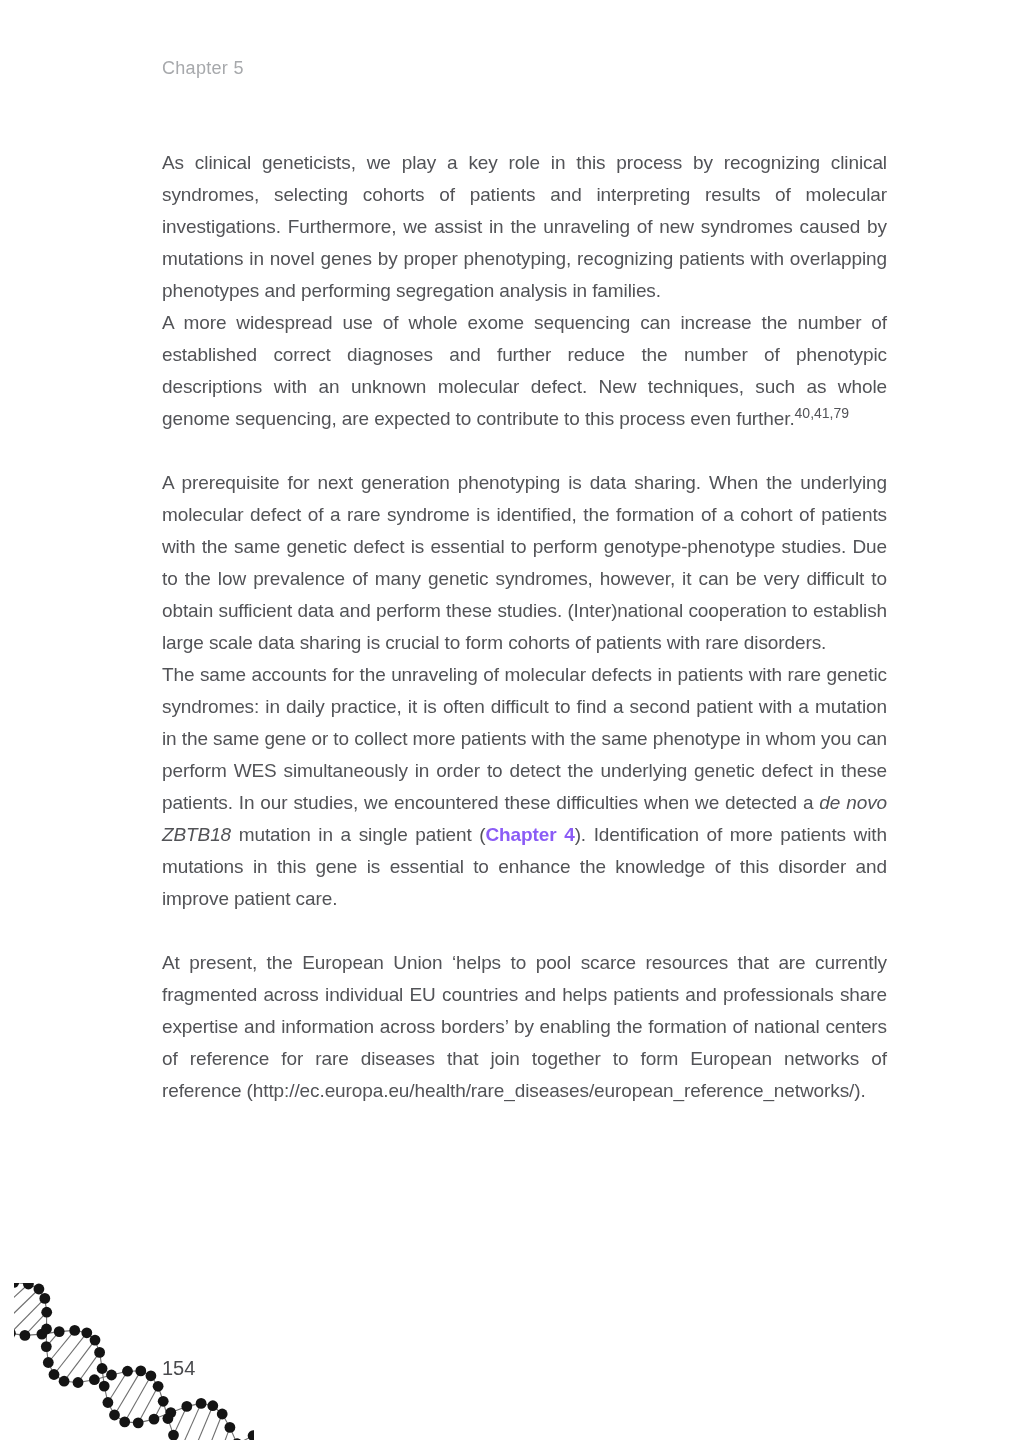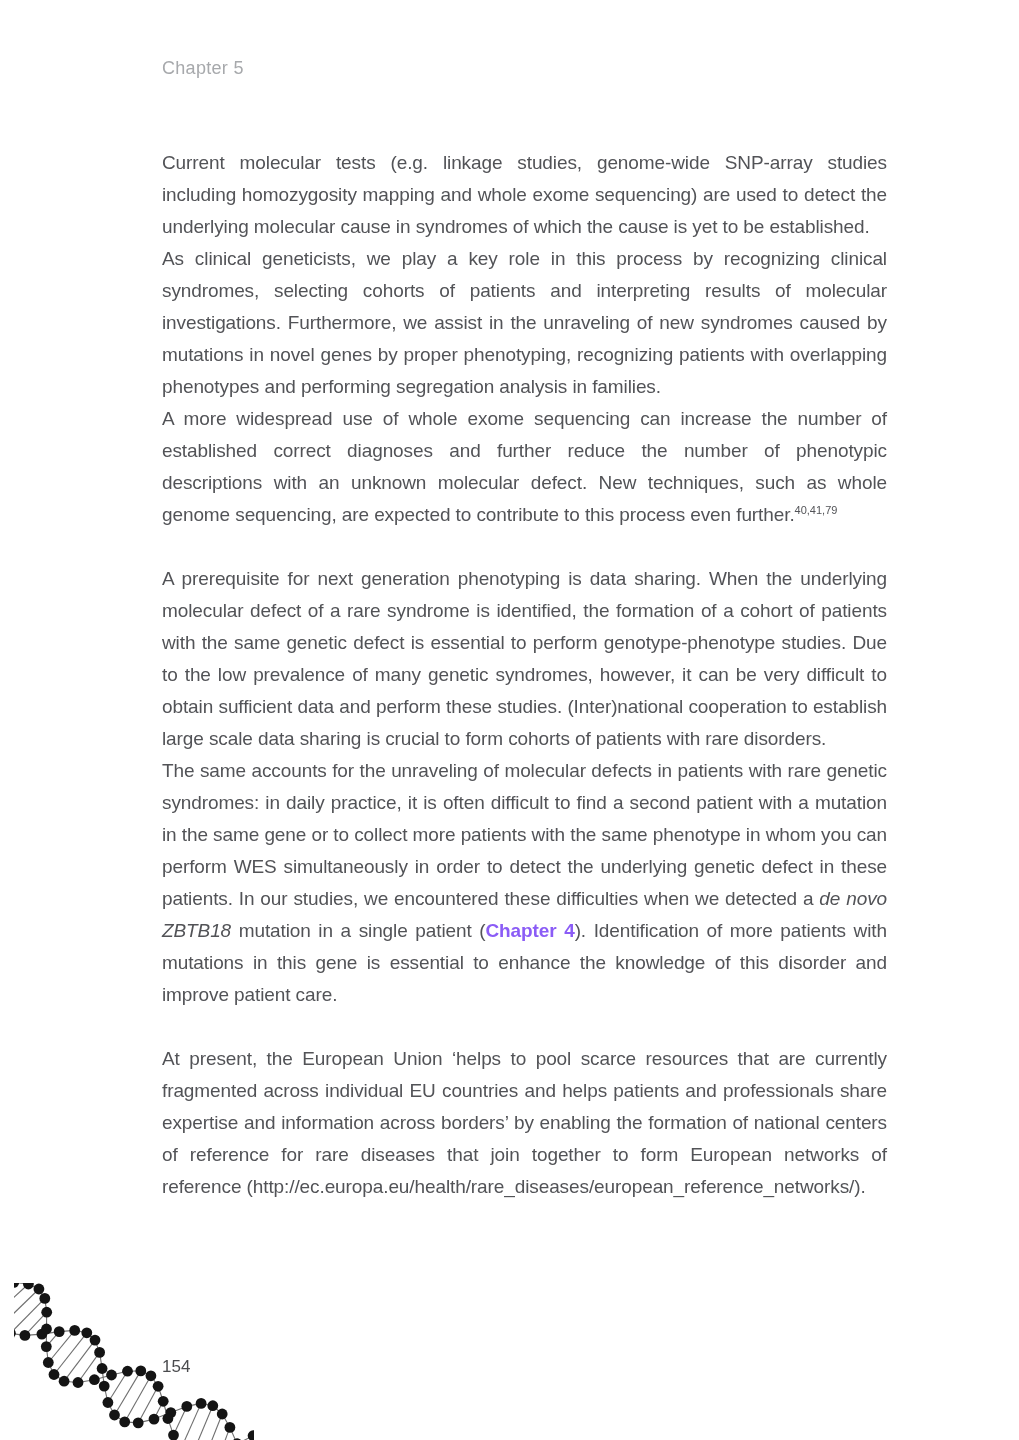--- a/index.html
+++ b/index.html
@@ -28,47 +28,46 @@
     font-size: 19px;
     line-height: 32px;
     color: #525357;
     letter-spacing: -0.1px;
     text-align: justify;
   }
   .para { margin: 0; }
   .block + .block { margin-top: 32px; }
   .para em { font-style: italic; }
   .para strong { font-weight: bold; color: #8b5cf6; }
-  .para sup { font-size: 11px; line-height: 0; letter-spacing: 0; }
+  .para sup { font-size: 14px; line-height: 0; letter-spacing: 0; }
   .page-number {
     position: absolute;
     left: 148px;
     top: 1357px;
-    font-size: 17px;
+    font-size: 20px;
     color: #4a4b4e;
   }
   .dna {
     position: absolute;
     left: 0;
     top: 1283px;
     width: 240px;
     height: 160px;
   }
 </style>
 </head>
 <body>
 
 <div class="page">
 
   <div class="running-header">Chapter 5</div>
 
   <div class="content">
 
     <div class="block">
-      <p class="para">Current molecular tests (e.g. linkage studies, genome-wide SNP-array studies including homozygosity mapping and whole exome sequencing) are used to detect the underlying molecular cause in syndromes of which the cause is yet to be established.</p>
       <p class="para">As clinical geneticists, we play a key role in this process by recognizing clinical syndromes, selecting cohorts of patients and interpreting results of molecular investigations. Furthermore, we assist in the unraveling of new syndromes caused by mutations in novel genes by proper phenotyping, recognizing patients with overlapping phenotypes and performing segregation analysis in families.</p>
       <p class="para"><span>A more widespread use of whole exome sequencing can increase the number of established correct diagnoses and further reduce the number of phenotypic descriptions with an unknown molecular defect. New techniques, such as whole genome sequencing, are expected to contribute to this process even further.</span><sup>40,41,79</sup></p>
     </div>
 
     <div class="block">
       <p class="para">A prerequisite for next generation phenotyping is data sharing. When the underlying molecular defect of a rare syndrome is identified, the formation of a cohort of patients with the same genetic defect is essential to perform genotype-phenotype studies. Due to the low prevalence of many genetic syndromes, however, it can be very difficult to obtain sufficient data and perform these studies. (Inter)national cooperation to establish large scale data sharing is crucial to form cohorts of patients with rare disorders.</p>
       <p class="para"><span>The same accounts for the unraveling of molecular defects in patients with rare genetic syndromes: in daily practice, it is often difficult to find a second patient with a mutation in the same gene or to collect more patients with the same phenotype in whom you can perform WES simultaneously in order to detect the underlying genetic defect in these patients. In our studies, we encountered these difficulties when we detected a </span><em>de novo ZBTB18</em><span> mutation in a single patient (</span><strong>Chapter 4</strong><span>). Identification of more patients with mutations in this gene is essential to enhance the knowledge of this disorder and improve patient care.</span></p>
     </div>
 
     <div class="block">

